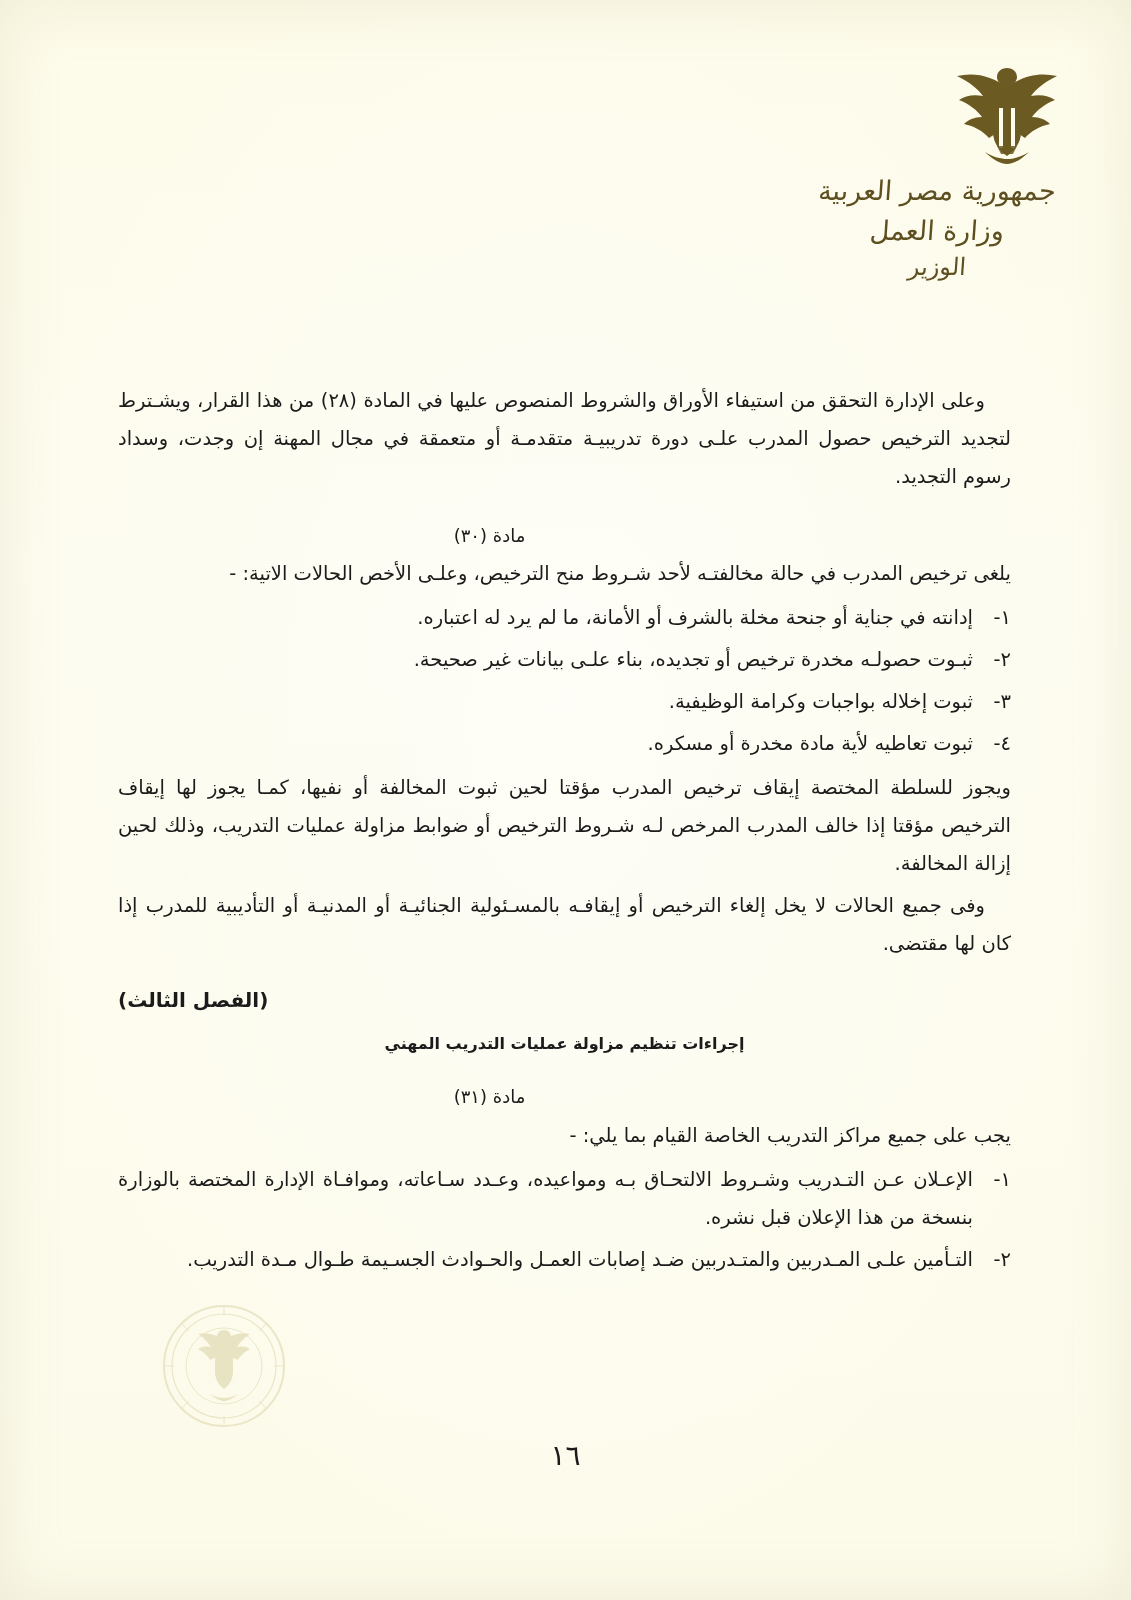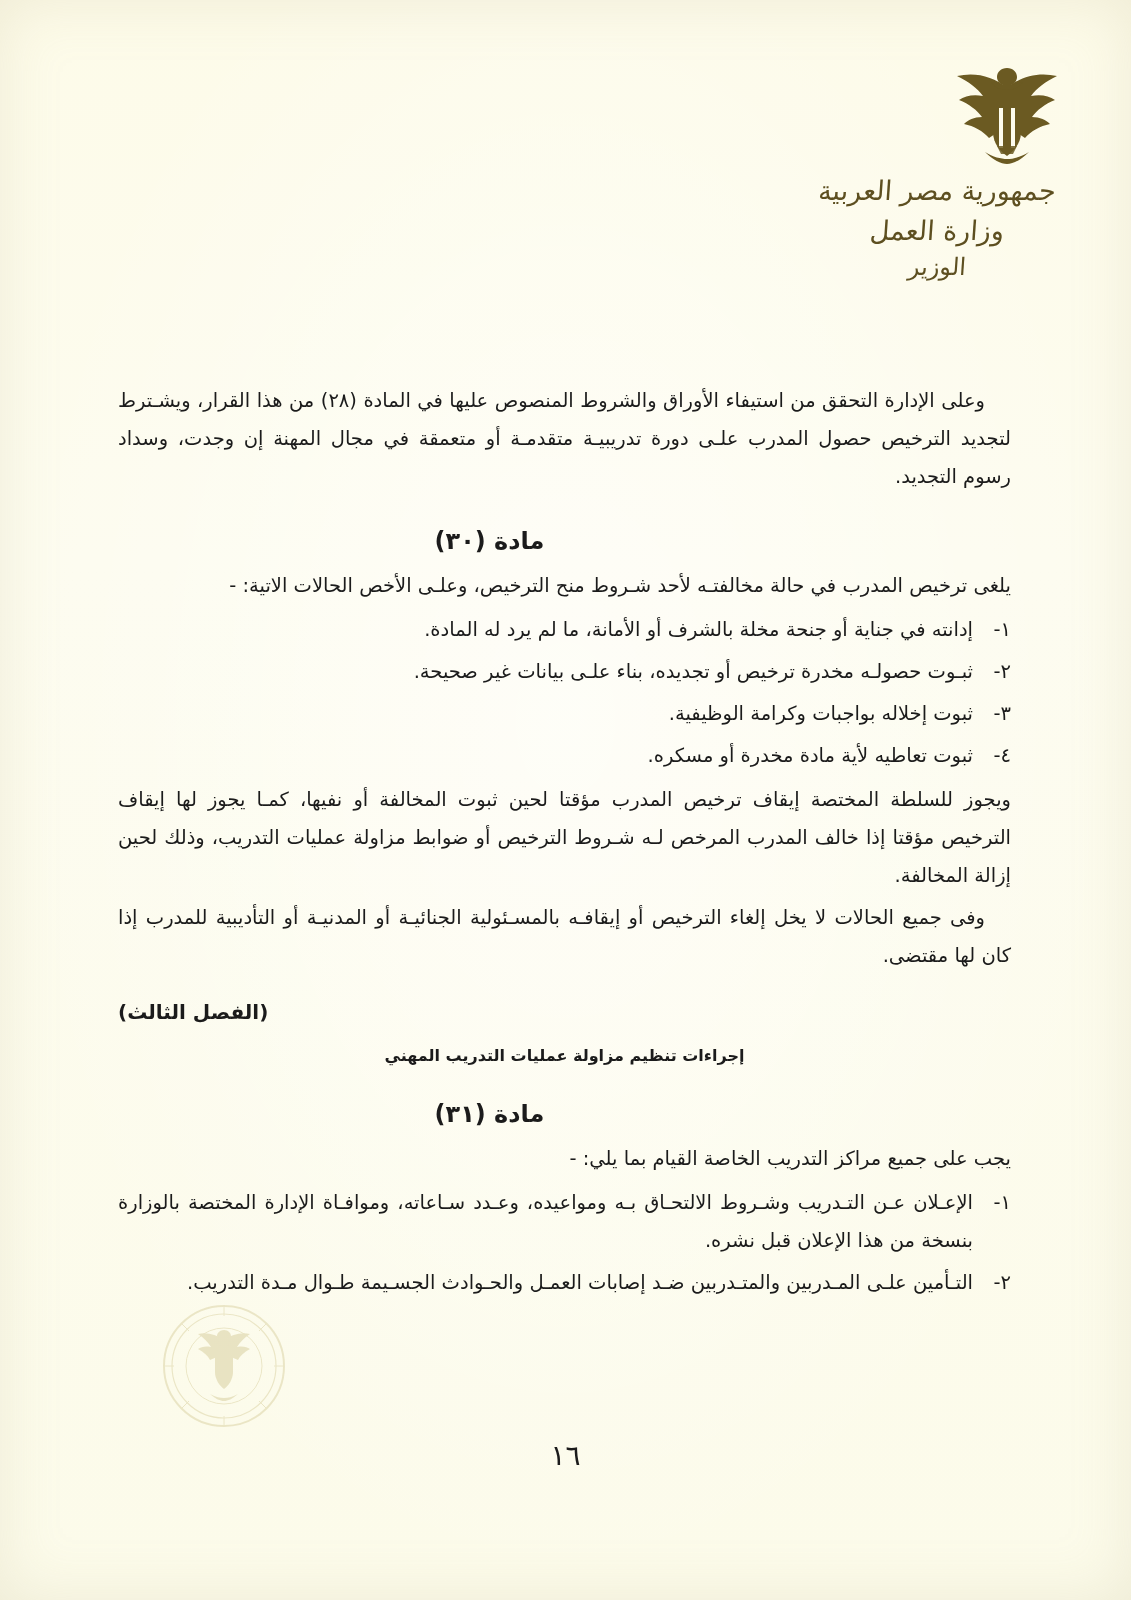--- a/index.html
+++ b/index.html
@@ -81,22 +81,22 @@
   }
   p.para {
     margin: 0 0 4px 0;
     text-align: justify;
     text-justify: inter-word;
   }
   .indent { text-indent: 26px; }
 
   .article-head {
     margin: 22px 0 2px 0;
-    font-weight: bold;
-    font-size: 24px;
+    font-weight: normal;
+    font-size: 18px;
     text-align: center;
     letter-spacing: 0;
   }
   .article-head-inner {
     display: inline-block;
     margin-right: 150px;
   }
 
   ol.numlist {
     list-style: none;
@@ -199,21 +199,21 @@
 
     <div class="article-head">
       <span class="article-head-inner">مادة (٣٠)</span>
     </div>
 
     <p class="para">يلغى ترخيص المدرب في حالة مخالفتـه لأحد شـروط منح الترخيص، وعلـى الأخص الحالات الاتية: -</p>
 
     <ol class="numlist list-indent-1">
       <li>
         <span class="num">١-</span>
-        <span class="txt">إدانته في جناية أو جنحة مخلة بالشرف أو الأمانة، ما لم يرد له المادة.</span>
+        <span class="txt">إدانته في جناية أو جنحة مخلة بالشرف أو الأمانة، ما لم يرد له اعتباره.</span>
       </li>
       <li>
         <span class="num">٢-</span>
         <span class="txt">ثبـوت حصولـه مخدرة ترخيص أو تجديده، بناء علـى بيانات غير صحيحة.</span>
       </li>
       <li>
         <span class="num">٣-</span>
         <span class="txt">ثبوت إخلاله بواجبات وكرامة الوظيفية.</span>
       </li>
       <li>

